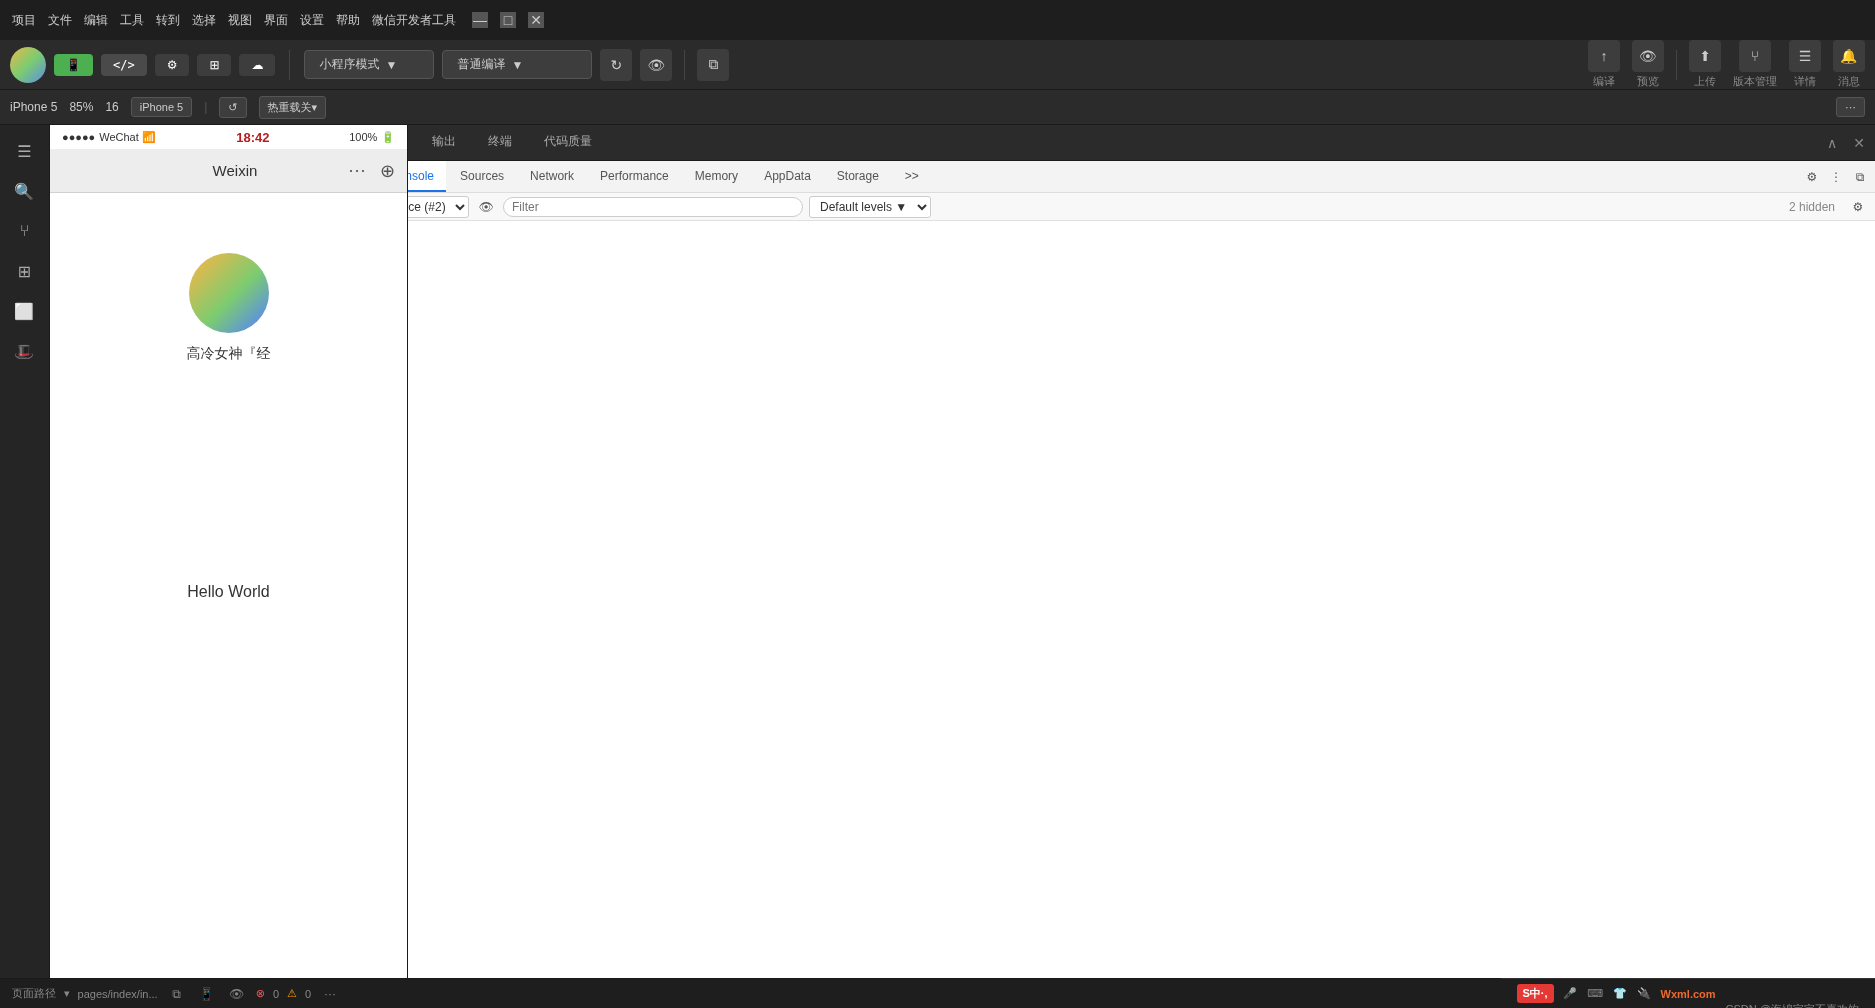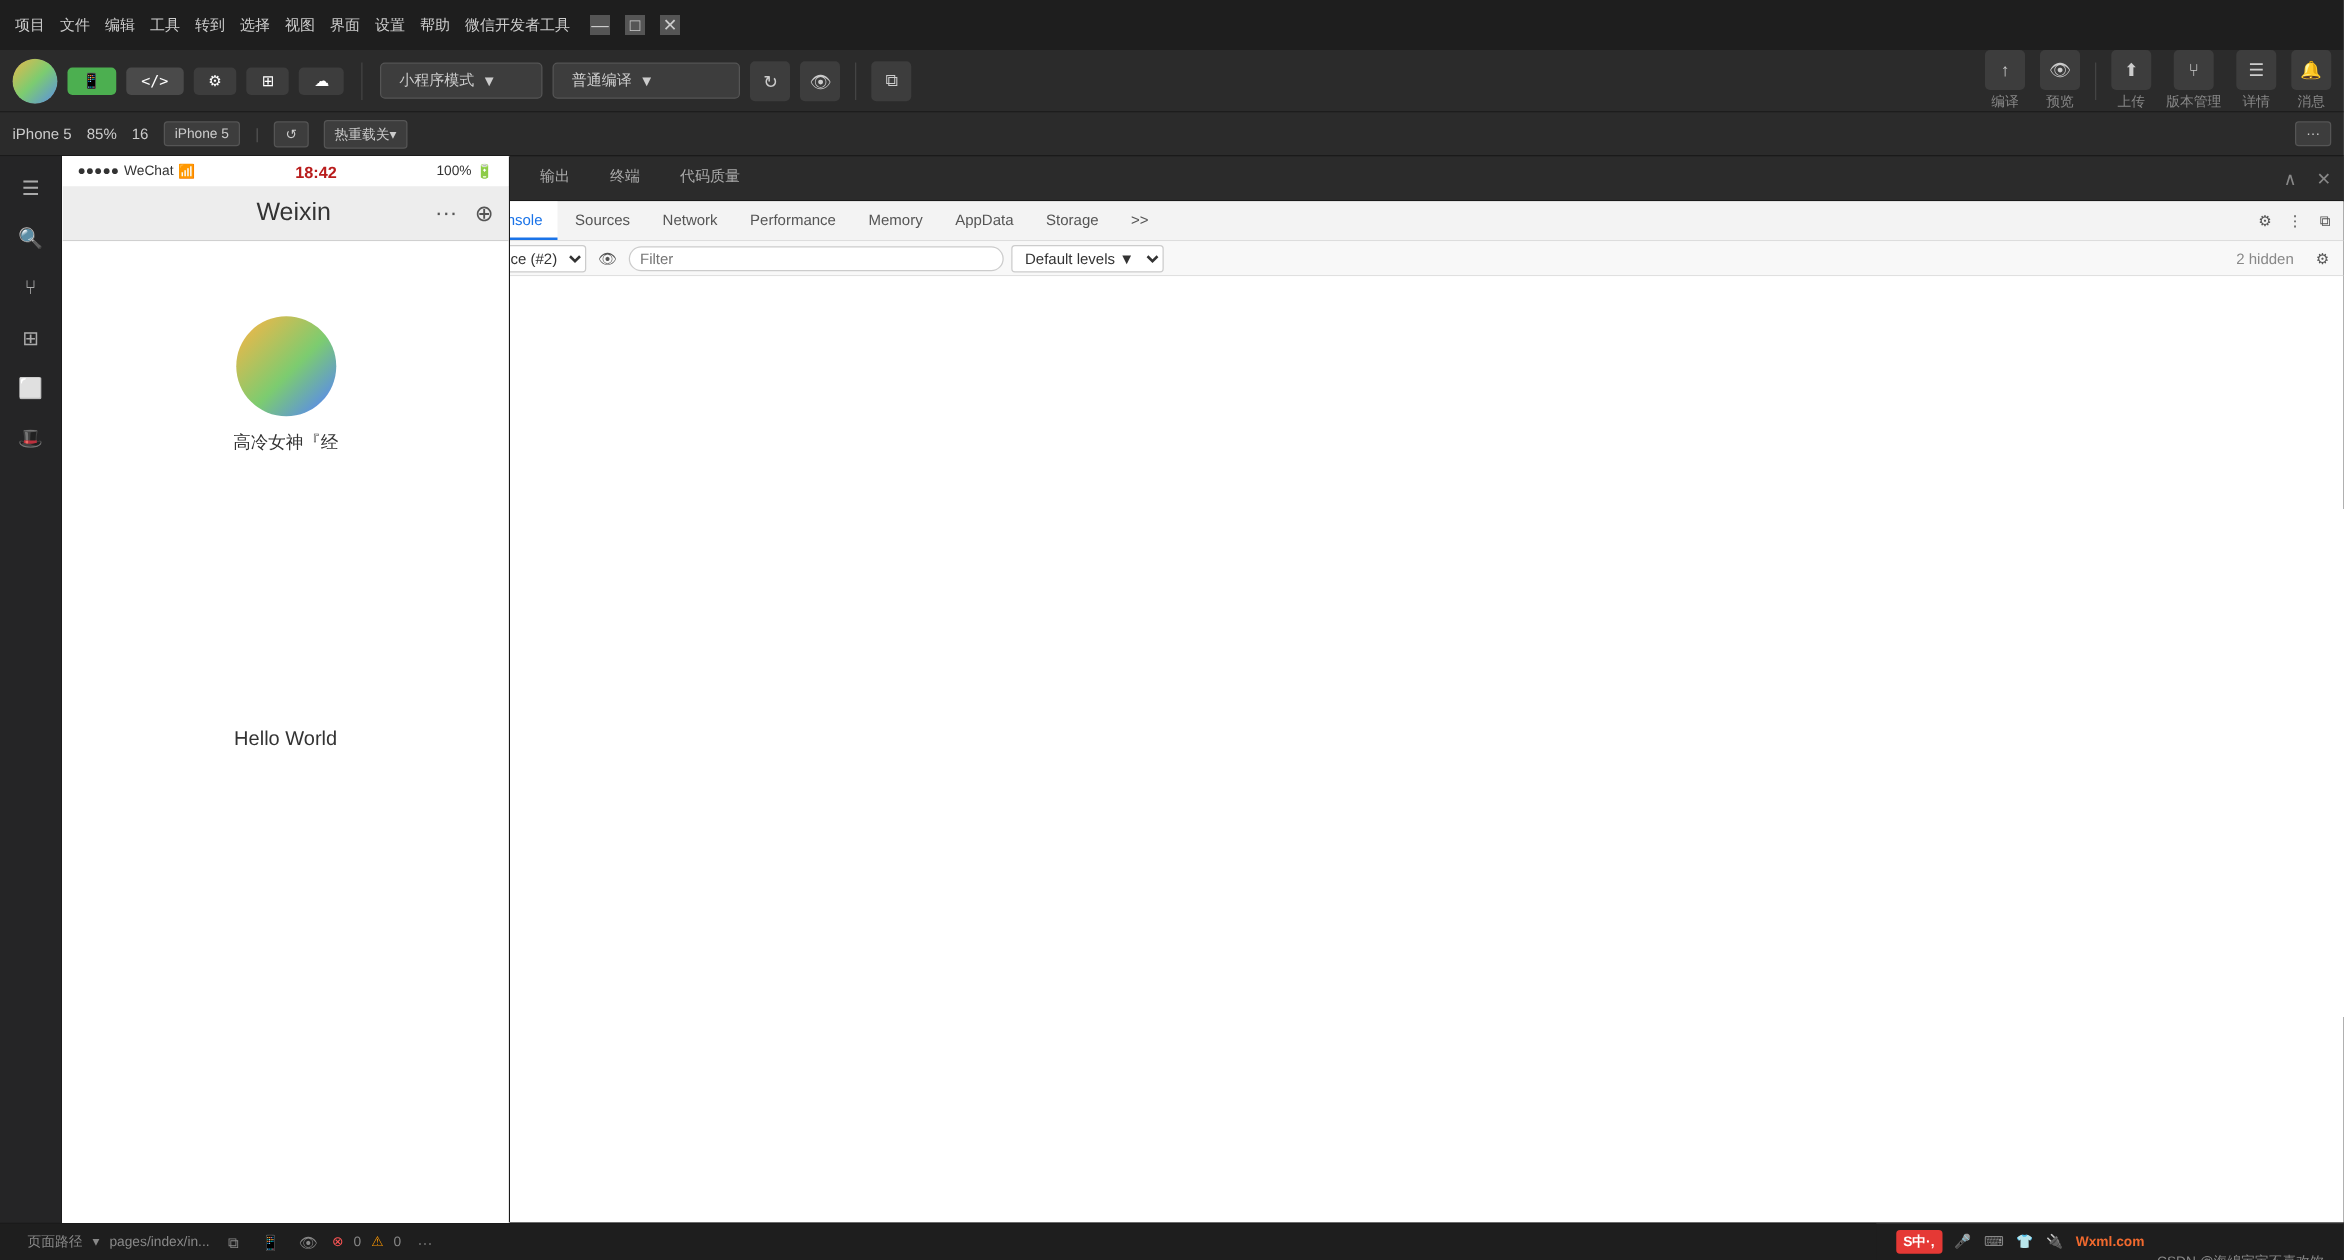--- a/index.html
+++ b/index.html
@@ -205,21 +205,21 @@
     .console-area { flex: 1; background: #fff; padding: 4px 6px; overflow-y: auto; }
     .console-chevron { color: #4a90d9; font-size: 14px; cursor: pointer; }
 
     
     .status-bar {
       height: 30px;
       background: #1e1e1e;
       border-top: 1px solid #1a1a1a;
       display: flex;
       align-items: center;
-      padding: 0 22px;
+      padding: 0 12px;
       justify-content: space-between;
       font-size: 11px;
       color: #888;
     }
     .status-left { display: flex; gap: 8px; align-items: center; }
     .status-right { display: flex; gap: 8px; align-items: center; }
 
     
     ::-webkit-scrollbar { width: 6px; height: 6px; }
     ::-webkit-scrollbar-track { background: #2b2b2b; }
@@ -547,21 +547,21 @@
     </div>
     <span style="color:#b91c1c; font-size:13px; font-weight:bold;">18:42</span>
     <div style="display:flex; align-items:center; gap:4px; color:#333; font-size:11px;">
       <span>100%</span>
       <span>🔋</span>
     </div>
   </div>
 
   <div style="height:44px; background:#ededed; display:flex; align-items:center; padding:0 12px; border-bottom:1px solid #d0d0d0; justify-content:space-between;">
     <div style="width:60px;"></div>
-    <span style="font-size:20px; color:#333; font-weight:500;">Weixin</span>
+    <span style="font-size:15px; color:#333; font-weight:500;">Weixin</span>
     <div style="display:flex; gap:14px; color:#555; font-size:18px;">
       <span>···</span>
       <span>⊕</span>
     </div>
   </div>
 
   <div style="flex:1; background:#fff; display:flex; flex-direction:column; align-items:center; padding-top:60px;">
 
     <div style="width:80px; height:80px; border-radius:50%; background:linear-gradient(135deg, #e8b84b 10%, #7ccc70 55%, #5b8de8 90%); margin-bottom:12px;"></div>
     <span style="font-size:14px; color:#333; margin-bottom:20px;">高冷女神『经</span>

